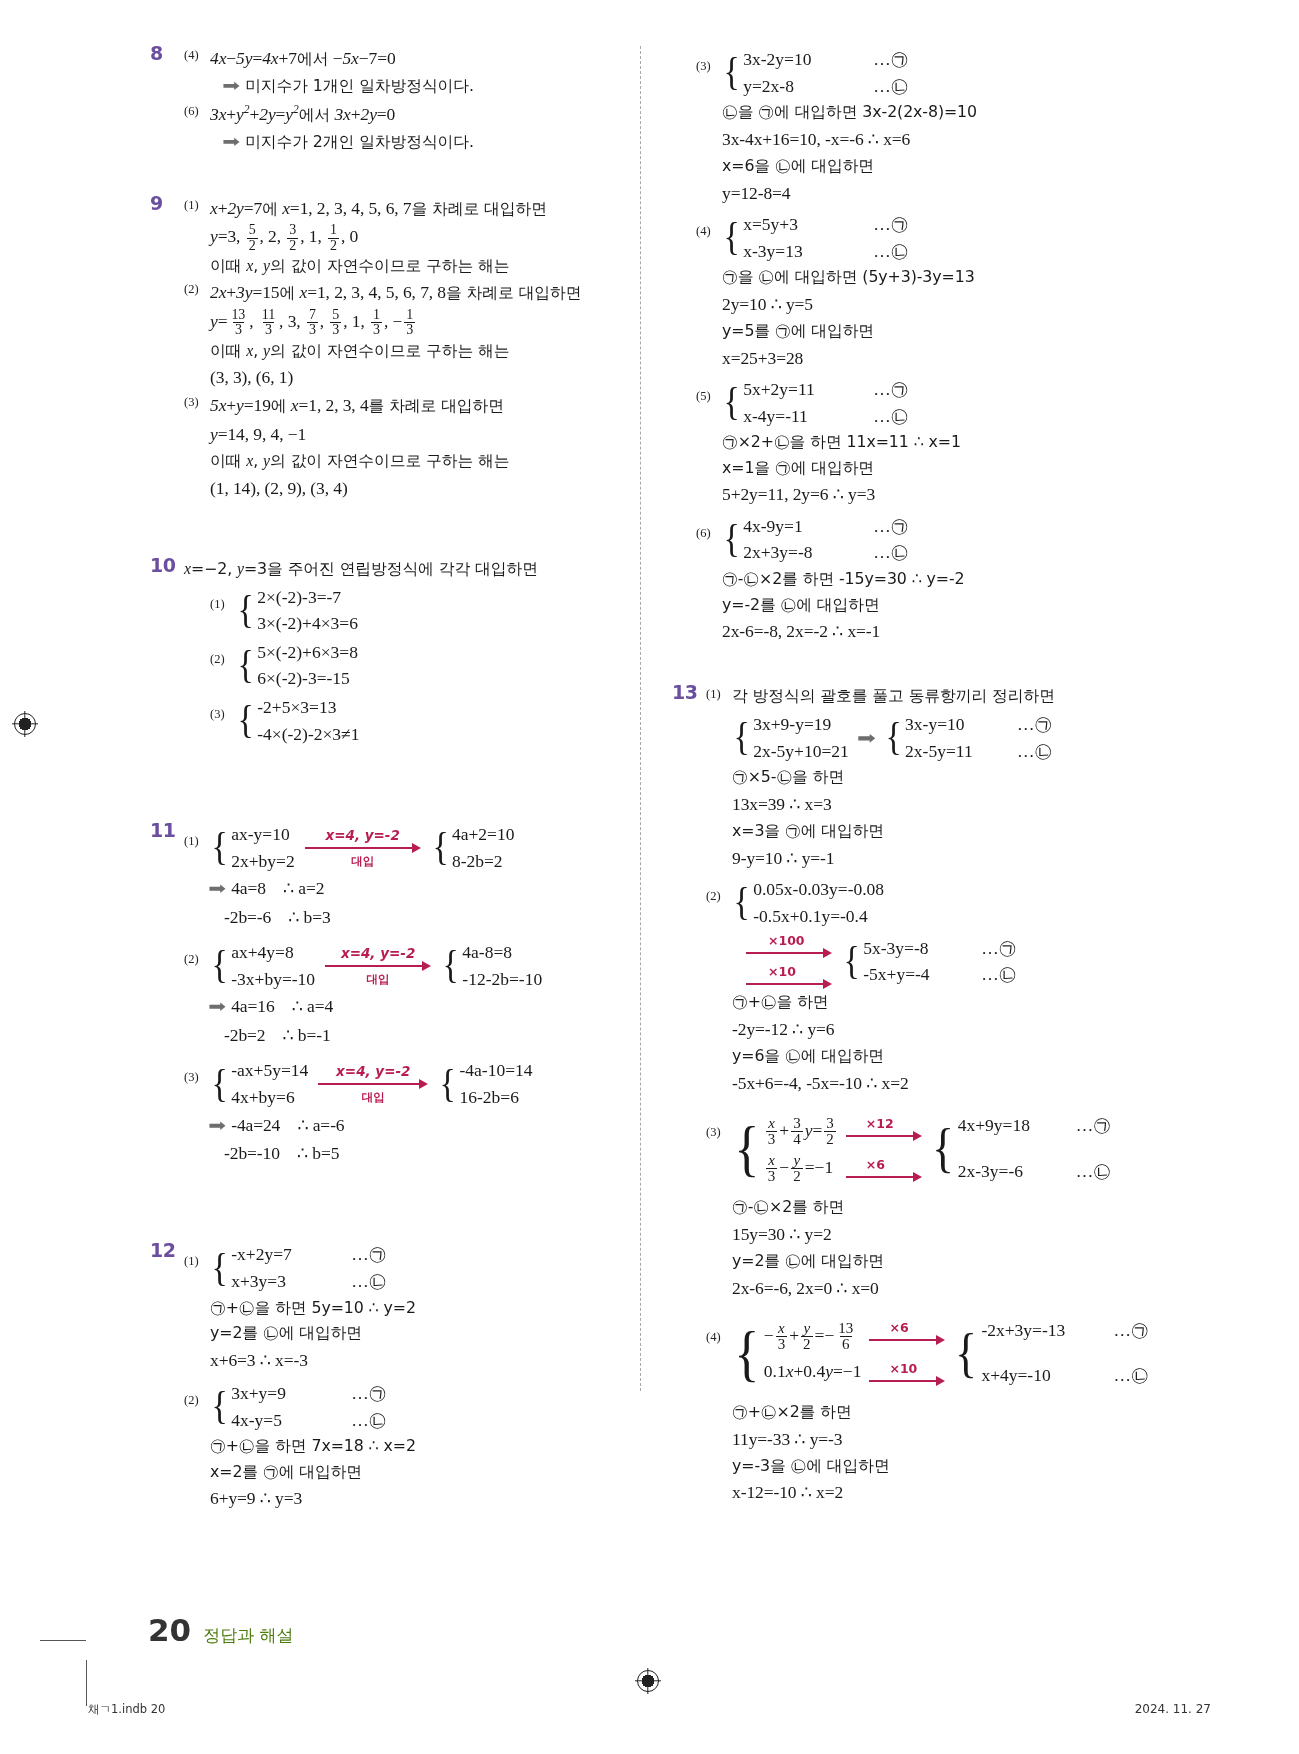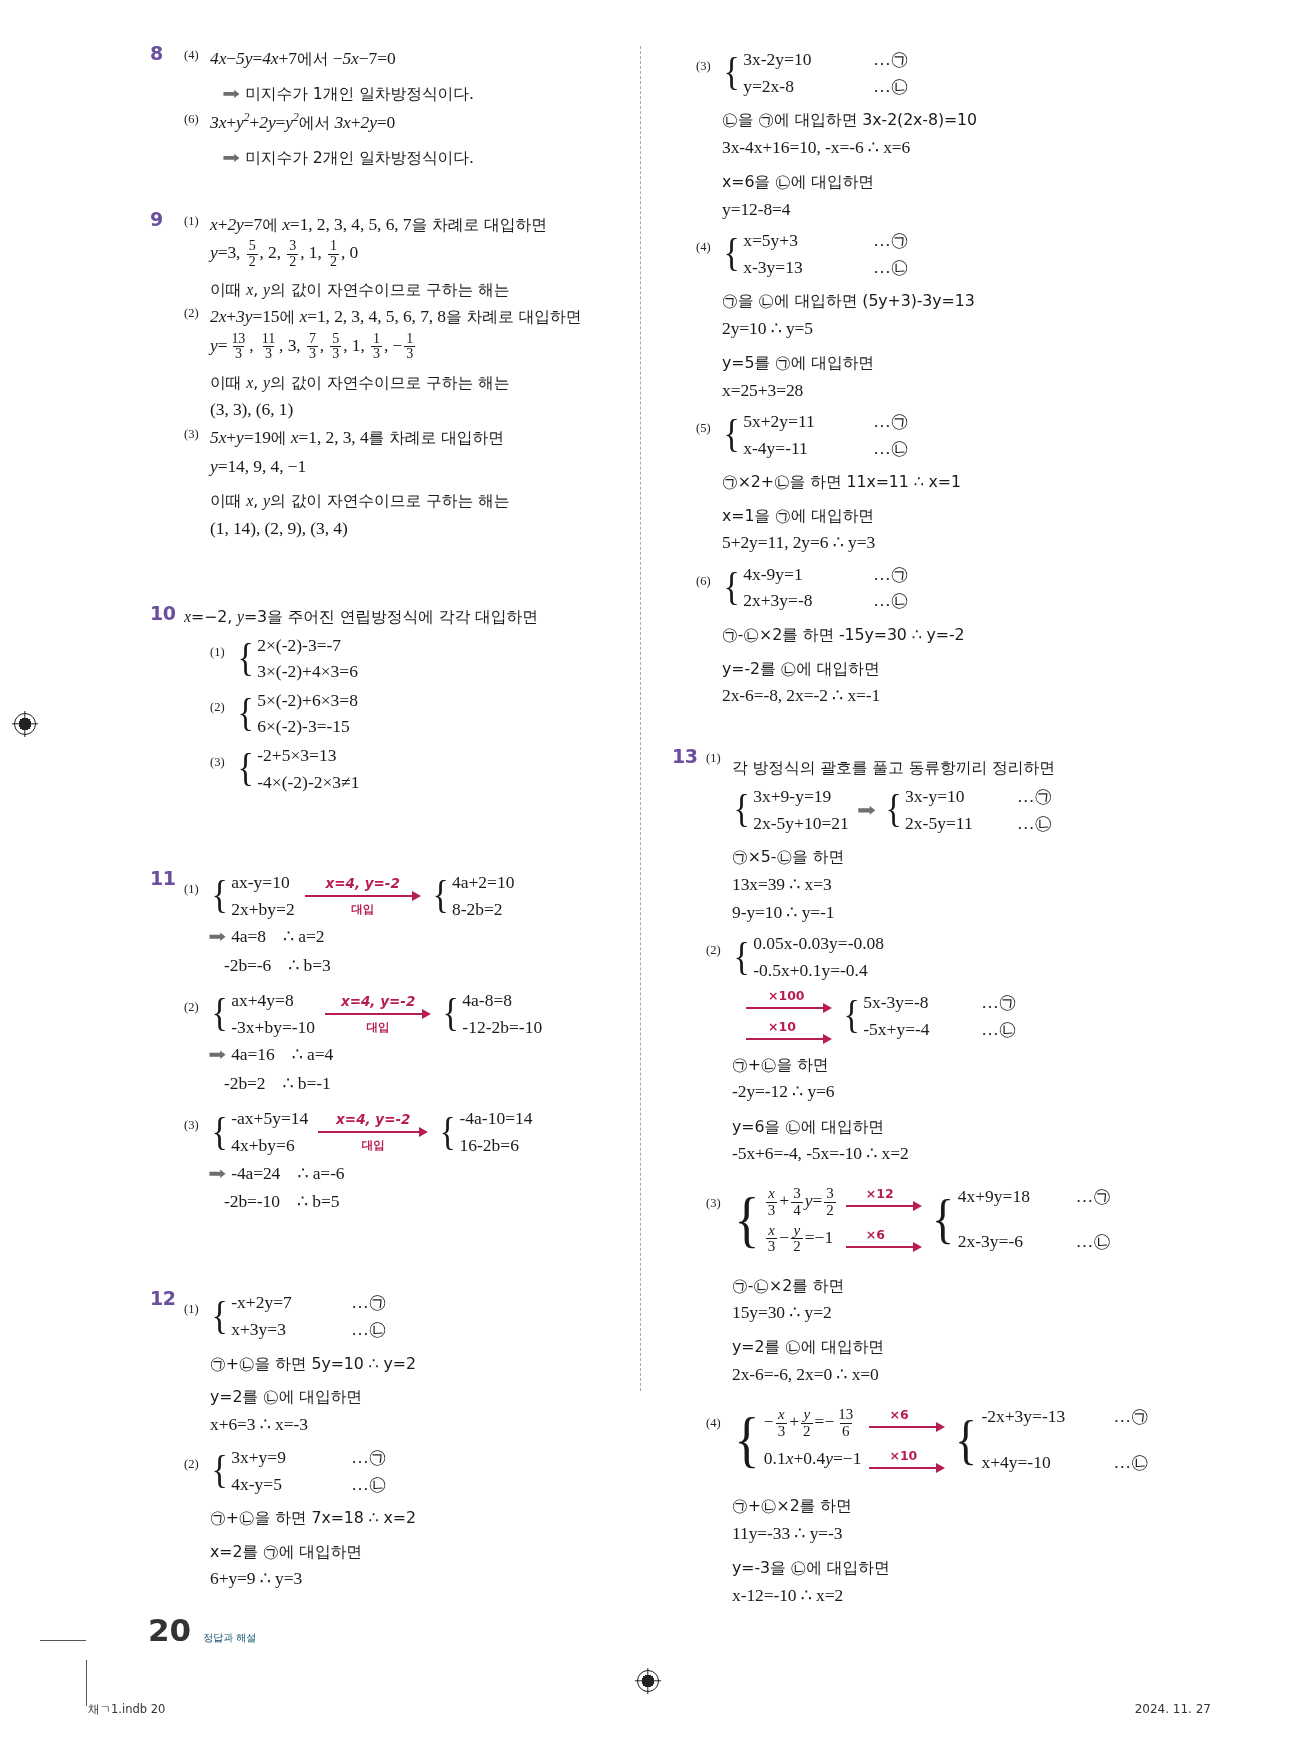--- a/index.html
+++ b/index.html
@@ -48,21 +48,21 @@
   }
   .qbody{margin-left:34px;}
   .subnum{
     display:inline-block;width:26px;font-size:12.5px;vertical-align:top;
     padding-top:4px;color:#222;
   }
   .ln{
     font-size:17.5px;line-height:1.62;white-space:nowrap;
     letter-spacing:-0.1px;
   }
-  .ln.ko{font-family:"DejaVu Sans", sans-serif;font-size:15.8px;margin-top:8px;}
+  .ln.ko{font-family:"DejaVu Sans", sans-serif;font-size:15.8px;}
   .indent{margin-left:26px;}
   .indent2{margin-left:40px;}
   .gap{height:16px;}
   .biggap{height:34px;}
 
   .row{display:flex;align-items:flex-start;}
   .row .subnum{flex:0 0 26px;}
   .rowitems{display:flex;align-items:center;flex-wrap:nowrap;}
 
   
@@ -122,21 +122,21 @@
   .frac .num{font-size:14px;padding:0 2px;}
   .frac .den{font-size:14px;padding:0 2px;border-top:1.1px solid #1a1a1a;}
   .frac.big .num,.frac.big .den{font-size:15px;}
 
   
   #footer{position:absolute;left:148px;top:1612px;display:flex;align-items:baseline;}
   #page-number{
     font-family:"DejaVu Sans",sans-serif;font-weight:700;font-size:31px;color:#333;
   }
   #footer-label{
-    font-family:"DejaVu Sans",sans-serif;font-size:10px;color:#0c4a6e;
+    font-family:"DejaVu Sans",sans-serif;font-size:17px;color:#4d7c0f;
     margin-left:12px;
   }
   #runhead-left{
     position:absolute;left:88px;top:1702px;
     font-family:"DejaVu Sans",sans-serif;font-size:11.5px;color:#333;
   }
   #runhead-right{
     position:absolute;right:88px;top:1702px;
     font-family:"DejaVu Sans",sans-serif;font-size:12px;color:#333;
   }
@@ -500,20 +500,21 @@
               <span class="brace">{</span>
               <span class="syslines">
                 <span class="sl" style="display:block;"><span style="display:inline-block;min-width:112px;">3x-y=10</span><span>…㉠</span></span>
                 <span class="sl" style="display:block;"><span style="display:inline-block;min-width:112px;">2x-5y=11</span><span>…㉡</span></span>
               </span>
             </span>
           </span>
         </div>
         <div class="ln ko indent">㉠×5-㉡을 하면</div>
         <div class="ln indent">13x=39        ∴ x=3</div>
+        <div class="ln ko indent">x=3을 ㉠에 대입하면</div>
         <div class="ln indent">9-y=10        ∴ y=-1</div>
 
         <div class="row" style="margin-top:4px;">
           <span class="subnum" style="padding-top:13px;">(2)</span>
           <span class="sys">
             <span class="brace">{</span>
             <span class="syslines">
               <span class="sl" style="display:block;">0.05x-0.03y=-0.08</span>
               <span class="sl" style="display:block;">-0.5x+0.1y=-0.4</span>
             </span>

